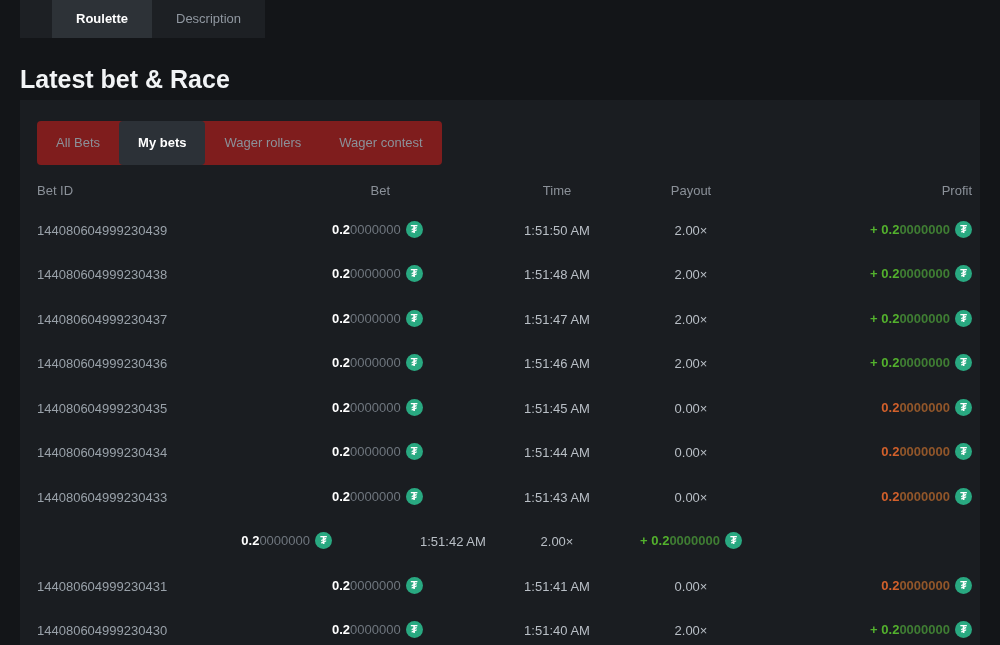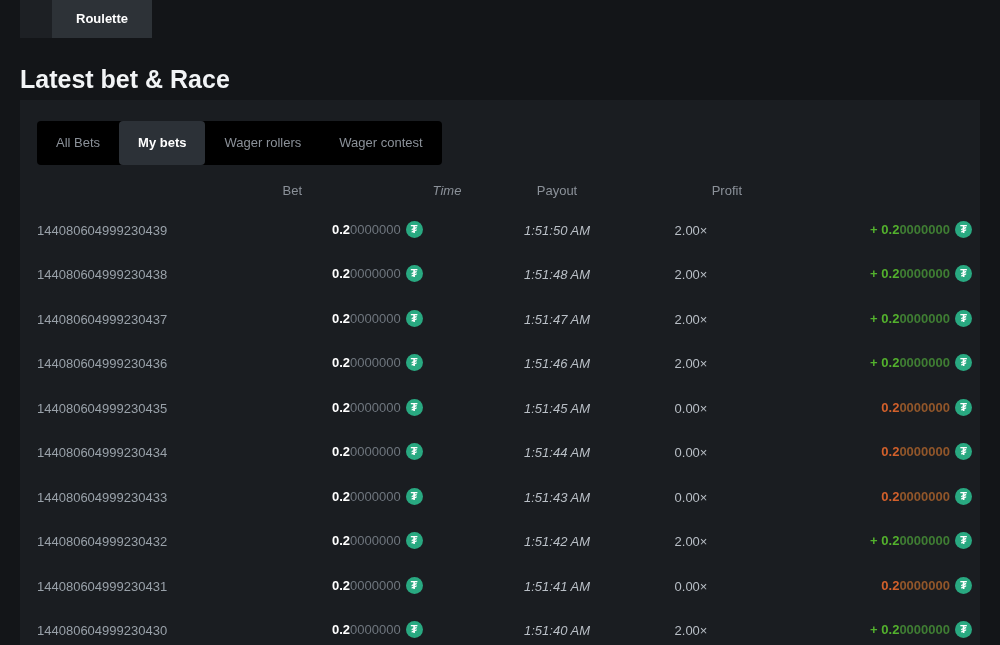--- a/index.html
+++ b/index.html
@@ -48,21 +48,21 @@
     position: absolute;
     left: 20px; top: 100px;
     width: 960px; height: 545px;
     background: #1a1d21;
   }
 
   
   .bet-tabs {
     display: inline-flex;
     margin: 21px 0 0 17px;
-    background: #000000;
+    background: #7f1d1d;
     border-radius: 4px;
     height: 44px;
     overflow: hidden;
   }
   .bet-tab {
     height: 44px; line-height: 44px;
     padding: 0 19px;
     font-size: 13px;
     color: #8b9199;
     cursor: pointer;
@@ -84,21 +84,21 @@
     padding: 0 8px 0 17px;
   }
   .t-head { height: 36px; }
   .t-head .cell { font-size: 13px; color: #8b9199; font-weight: normal; }
   .t-head .c-bet { padding-right: 30px; }
   .body-row { height: 44.5px; }
 
   .cell { white-space: nowrap; }
   .c-id   { text-align: left;  font-size: 13px; color: #99a1a9; }
   .c-bet  { text-align: right; font-size: 13px; }
-  .c-time { text-align: center; font-size: 13px; color: #b9bfc6; font-style: italic; }
+  .c-time { text-align: center; font-size: 13px; color: #b9bfc6; }
   .c-pay  { text-align: center; font-size: 13px; color: #b9bfc6; }
   .c-profit { text-align: right; font-size: 13px; }
 
   .amt-lead { font-weight: bold; color: #ffffff; }
   .amt-rest { color: #6f767e; }
 
   .c-profit.win  .amt-lead { color: #53b12d; }
   .c-profit.win  .amt-rest { color: #3f7d33; }
   .c-profit.loss .amt-lead { color: #d2602b; }
   .c-profit.loss .amt-rest { color: #91562a; }
@@ -121,39 +121,41 @@
   }
 </style>
 </head>
 <body>
 
 <div class="page">
 
   
   <div class="top-tabbar">
     <div class="top-tab active">Roulette</div>
+    <div class="top-tab">Description</div>
   </div>
 
   
   <div class="section-title">Latest bet &amp; Race</div>
 
   
   <div class="panel">
 
     
     <div class="bet-tabs">
       <div class="bet-tab">All Bets</div>
       <div class="bet-tab active">My bets</div>
       <div class="bet-tab">Wager rollers</div>
       <div class="bet-tab">Wager contest</div>
     </div>
 
     
     <div class="bet-table">
       <div class="t-row t-head">
+        <div class="cell c-id">Bet ID</div>
         <div class="cell c-bet">Bet</div>
         <div class="cell"></div>
         <div class="cell c-time">Time</div>
         <div class="cell c-pay">Payout</div>
         <div class="cell c-profit">Profit</div>
       </div>
 
       <div id="table-body">
   <div class="t-row body-row">
     <div class="cell c-id">144080604999230439</div>
@@ -240,21 +242,20 @@
     </div>
     <div class="cell"></div>
     <div class="cell c-time">1:51:43 AM</div>
     <div class="cell c-pay">0.00×</div>
     <div class="cell c-profit loss">
       <span class="amt-lead">0.2</span><span class="amt-rest">0000000</span><span class="coin">₮</span>
     </div>
   </div>
 
   <div class="t-row body-row">
-    <div class="cell c-id">144080604999230432</div>
     <div class="cell c-bet">
       <span class="amt-lead">0.2</span><span class="amt-rest">0000000</span><span class="coin">₮</span>
     </div>
     <div class="cell"></div>
     <div class="cell c-time">1:51:42 AM</div>
     <div class="cell c-pay">2.00×</div>
     <div class="cell c-profit win">
       <span class="amt-lead">+ 0.2</span><span class="amt-rest">0000000</span><span class="coin">₮</span>
     </div>
   </div>

